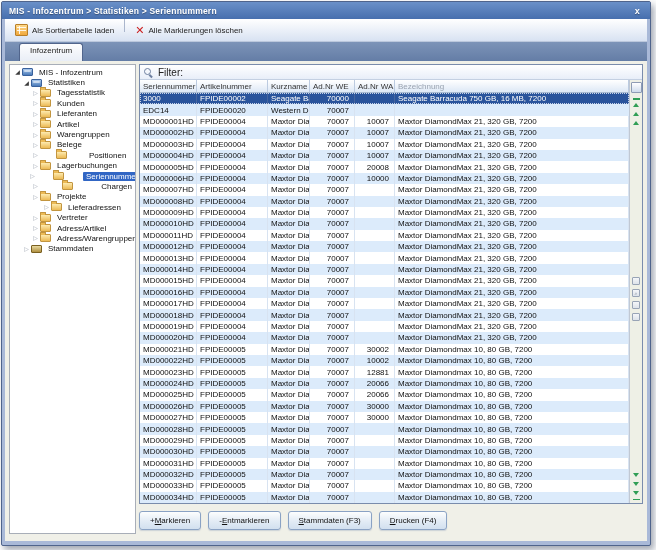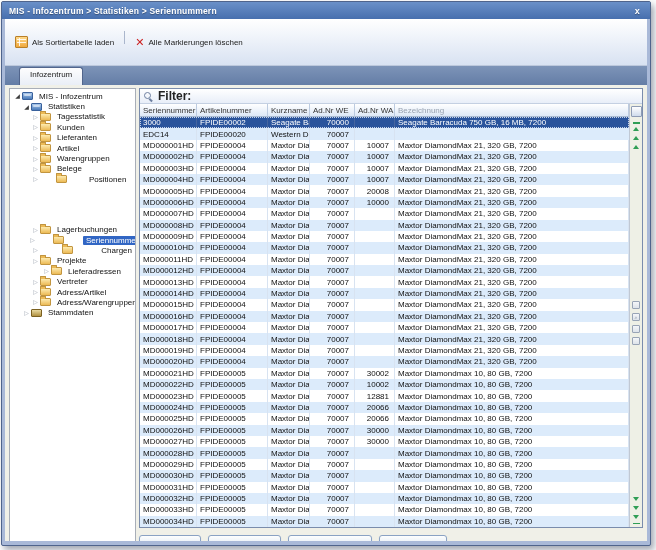--- a/index.html
+++ b/index.html
@@ -2,21 +2,21 @@
 <html><head>
 <meta charset="utf-8">
 <style>
   html,body{margin:0;padding:0}
   body{width:656px;height:550px;background:#fcfcfc;font-family:"Liberation Sans","DejaVu Sans",sans-serif;overflow:hidden;position:relative;-webkit-font-smoothing:antialiased}
   .window{position:absolute;left:1px;top:1px;width:648px;height:543px;background:#a9b9d8;border:1px solid #4f648c;box-shadow:3px 4px 6px rgba(90,100,120,.55);border-radius:2px}
   .titlebar{height:17px;background:linear-gradient(#6a90c8,#476fae);display:flex;align-items:center;padding:0 7px;color:#fff;font-size:8.5px;font-weight:bold;letter-spacing:.2px;text-shadow:0 1px 1px rgba(0,0,0,.35)}
   .titlebar .title{flex:1;white-space:nowrap;overflow:hidden}
   .titlebar .close{font-size:9px;font-weight:bold;padding:0 3px;cursor:default}
   .frame{position:absolute;left:3px;right:3px;top:17px;bottom:4px;background:#f0f0e8;display:flex;flex-direction:column;overflow:hidden}
-  .toolbar{height:22px;flex:0 0 22px;background:linear-gradient(#ffffff,#d8e2f2);border-bottom:1px solid #bcc8dc;display:flex;padding:12px 4px}
+  .toolbar{height:22px;flex:0 0 22px;background:linear-gradient(#ffffff,#d8e2f2);border-bottom:1px solid #bcc8dc;display:flex;padding:0 4px}
   .tbtn{display:flex;align-items:center;gap:4px;font-size:8px;color:#222;padding:2px 6px;border-radius:2px;white-space:nowrap}
   .tsep{width:1px;height:13px;background:#aab6cc;margin:0 4px}
   .icon-table{width:11px;height:10px;background:linear-gradient(#ffd98a,#f0a83c);border:1px solid #b97f28;border-radius:1px;position:relative;flex:0 0 11px}
   .icon-table::before{content:"";position:absolute;left:1px;right:1px;top:2px;height:1px;background:rgba(255,255,255,.85);box-shadow:0 3px 0 rgba(255,255,255,.85)}
   .icon-table::after{content:"";position:absolute;left:3px;top:1px;bottom:1px;width:1px;background:rgba(255,255,255,.85)}
   .icon-x{color:#cc2020;font-size:11px;font-weight:bold;line-height:10px}
   .tabstrip{height:19px;flex:0 0 19px;background:linear-gradient(#7d94b8,#647da6);display:flex;align-items:center;padding-left:14px}
   .tab{height:15px;background:linear-gradient(#fdfdfe,#e9eef6);border:1px solid #51658c;border-bottom:none;border-radius:3px 3px 0 0;font-size:8px;padding:2px 10px 0;color:#222}
   .content{flex:1;position:relative;background:#f0f0e8}
   
@@ -28,21 +28,21 @@
   .ti-folder{background:linear-gradient(#fdeaae,#ecba55);border:1px solid #c2953f}
   .ti-folder::before{content:"";position:absolute;left:-1px;top:-3px;width:4px;height:2px;background:#ecba55;border:1px solid #c2953f;border-bottom:none;border-radius:1px 1px 0 0}
   .ti-infocenter,.ti-statistics{background:linear-gradient(#a9c8ec,#4a7ab8);border:1px solid #39619c}
   .ti-infocenter::before,.ti-statistics::before{content:"";position:absolute;left:1px;right:1px;top:1px;height:2px;background:rgba(255,255,255,.55);border-radius:1px}
   .ti-masterdata{background:linear-gradient(#e8d9a0,#b09040);border:1px solid #7a6020}
   .tree-label{padding:0 3px;color:#111}
   .tree-label.sel{background:#3166c4;color:#fff;border-radius:1px}
   
   .grid-panel{position:absolute;left:134px;top:3px;width:504px;height:440px;border:1px solid #7a8cac;background:#fff;display:flex;flex-direction:column;box-sizing:border-box}
   .filterbar{height:14px;flex:0 0 14px;background:linear-gradient(#ffffff,#e8eef8);border-bottom:1px solid #c4d0e2;display:flex;align-items:center;padding:0 4px;gap:5px}
-  .filterlabel{font-size:12px;font-weight:bold;color:#222}
+  .filterlabel{font-size:10px;font-weight:normal;color:#222}
   .mag-icon{width:9px;height:9px;position:relative;flex:0 0 9px}
   .mag-icon::before{content:"";position:absolute;left:0;top:0;width:5px;height:5px;border:1px solid #6e80a0;border-radius:50%}
   .mag-icon::after{content:"";position:absolute;left:6px;top:6px;width:4px;height:1.5px;background:#6e80a0;transform:rotate(45deg);transform-origin:0 0}
   .gridwrap{flex:1;display:flex;min-height:0}
   .grid{flex:1;display:flex;flex-direction:column;min-width:0}
   .ghead{display:grid;grid-template-columns:57px 71px 42px 45px 40px 1fr;height:13px;flex:0 0 13px}
   .gh{background:linear-gradient(#ffffff,#dde8f6);border-right:1px solid #bccbe0;border-bottom:1px solid #a8bad2;font-size:8px;color:#333;display:flex;align-items:center;padding:0 3px;white-space:nowrap;overflow:hidden;box-sizing:border-box}
   .gh .sort{margin-left:auto;font-size:5px;color:#8a96a8}
   .gh.gray{color:#98a2b0}
   .grows{flex:1;display:flex;flex-direction:column;min-height:0}
@@ -129,21 +129,21 @@
           <div class="tree-row" style="padding-left: 21px;">
             <span class="tree-arrow">▷</span>
             <span class="tree-icon ti-folder"></span>
             <span class="tree-label">Belege</span>
           </div>
           <div class="tree-row" style="padding-left: 21px; gap: 16px;">
             <span class="tree-arrow">▷</span>
             <span class="tree-icon ti-folder"></span>
             <span class="tree-label">Positionen</span>
           </div>
-          <div class="tree-row" style="padding-left: 21px; margin-top: 40px;">
+          <div class="tree-row" style="padding-left: 21px;">
             <span class="tree-arrow">▷</span>
             <span class="tree-icon ti-folder"></span>
             <span class="tree-label">Lagerbuchungen</span>
           </div>
           <div class="tree-row" style="padding-left: 18px; gap: 16px;">
             <span class="tree-arrow">▷</span>
             <span class="tree-icon ti-folder"></span>
             <span class="tree-label sel">Seriennummern</span>
           </div>
           <div class="tree-row" style="padding-left: 21px; justify-content: space-between;">

